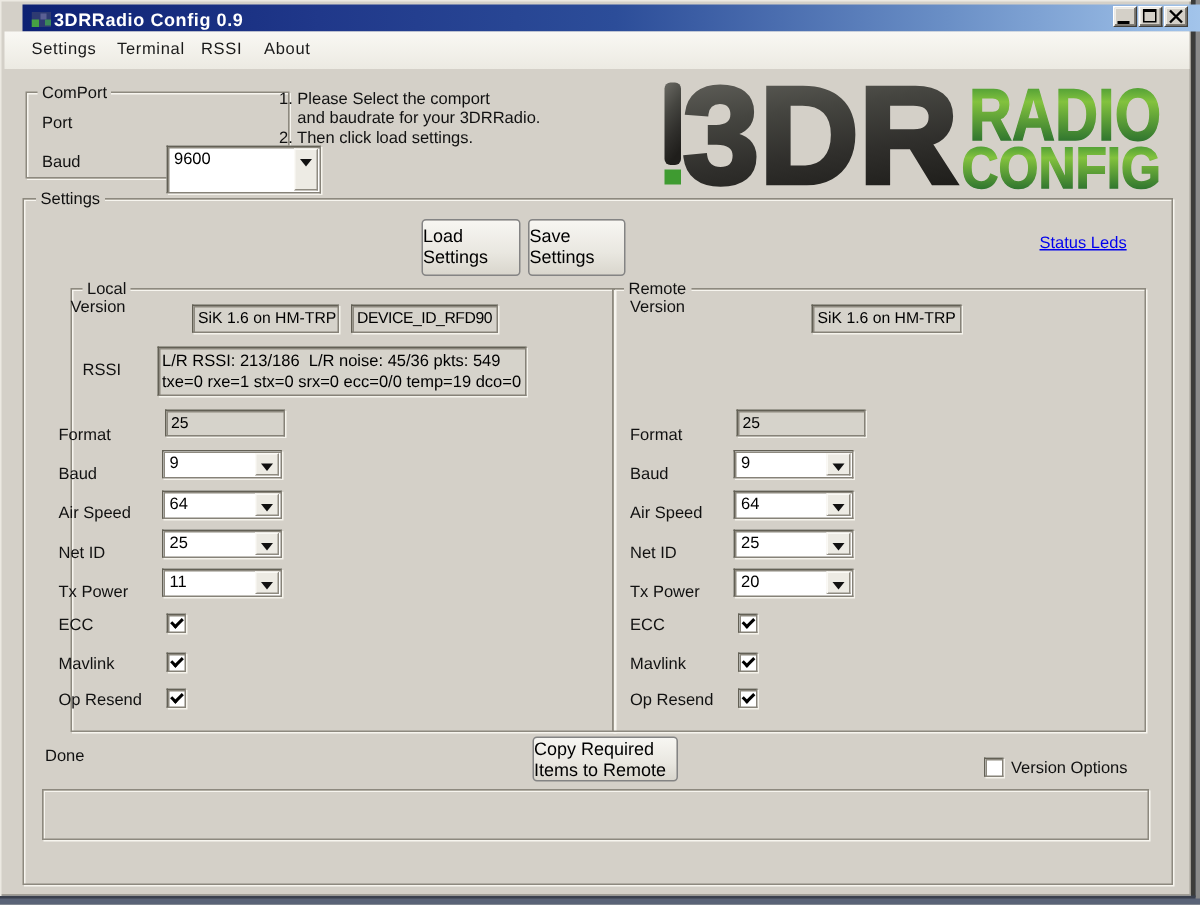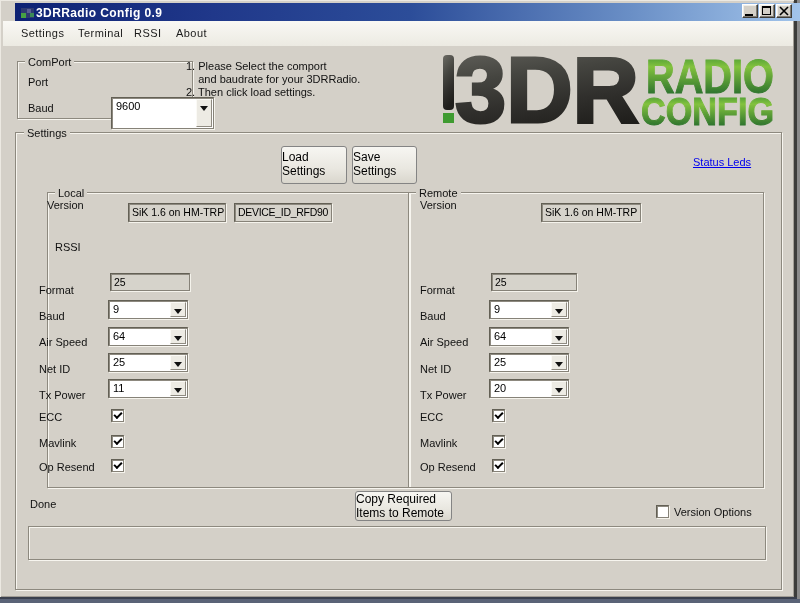--- a/index.html
+++ b/index.html
@@ -118,20 +118,21 @@
   <div class="btn" style="left:352px; top:146px; width:65px; height:38px; padding-top:3px;">Save<br>Settings</div>
   <a class="link" style="left:693px; top:156px;">Status Leds</a>
 
   <div class="group" style="left:27px; top:192px; width:363px; height:296px;margin-left:20px;">
     <div class="glabel" style="left:7px;">Local</div>
   </div>
   <div class="lbl" style="left:47px; top:199px;">Version</div>
   <div class="tbox" style="left:128px; top:203px; width:98px; height:19px;">SiK 1.6 on HM-TRP</div>
   <div class="tbox" style="left:234px; top:203px; width:98px; height:19px; letter-spacing:-0.3px;">DEVICE_ID_RFD90</div>
   <div class="lbl" style="left:55px; top:241px;">RSSI</div>
+  <div class="tbox" style="left:105px; top:231px; width:246px; height:33px; line-height:14px; font-size:11px; padding-left:2px;">L/R RSSI: 213/186&nbsp; L/R noise: 45/36 pkts: 549<br>txe=0 rxe=1 stx=0 srx=0 ecc=0/0 temp=19 dco=0</div>
 
   <div class="lbl" style="left:39px; top:284px;">Format</div>
   <div class="tbox" style="left:110px; top:273px; width:80px; height:18px;">25</div>
   <div class="lbl" style="left:39px; top:310px;">Baud</div>
   <div class="combo" style="left:108px; top:300px; width:80px; height:19px;">
         <div class="txt">9</div>
         <div class="drop"></div>
       </div>
   <div class="lbl" style="left:39px; top:336px;">Air Speed</div>
   <div class="combo" style="left:108px; top:327px; width:80px; height:19px;">

